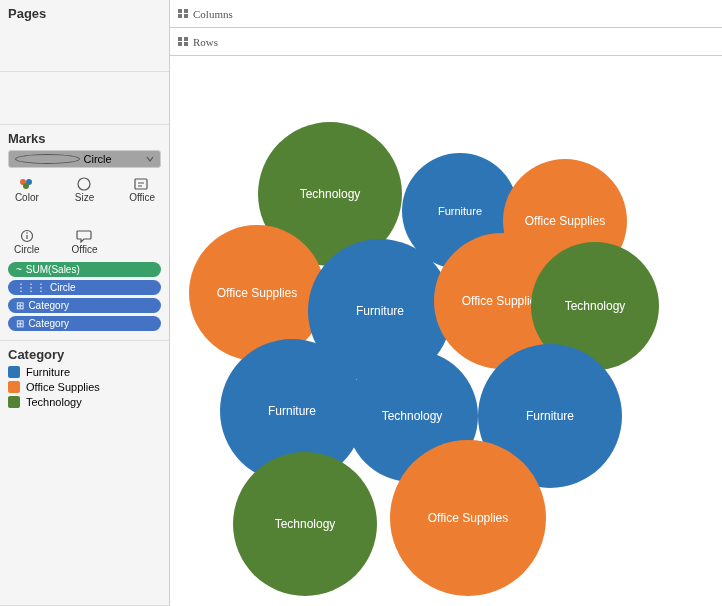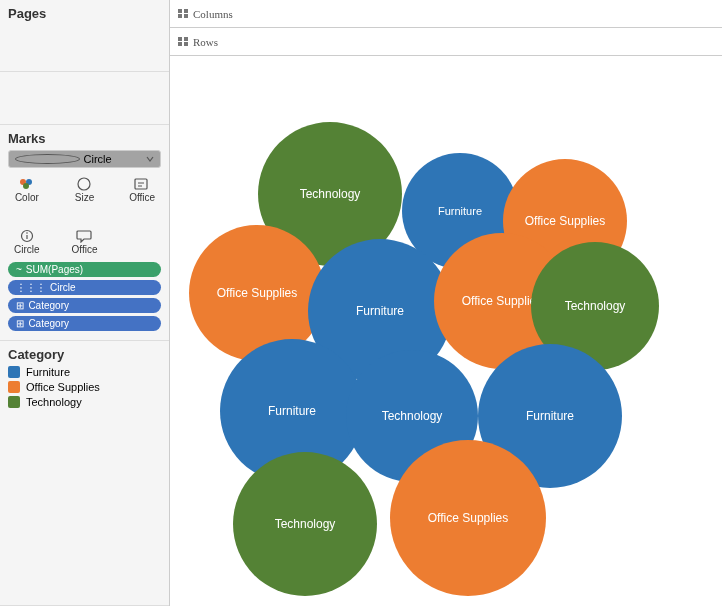--- a/index.html
+++ b/index.html
@@ -246,21 +246,21 @@
           <svg width="16" height="14" viewBox="0 0 16 14">
               <path d="M2 2 h12 a1 1 0 0 1 1 1 v6 a1 1 0 0 1 -1 1 h-6 l-3 3 v-3 h-3 a1 1 0 0 1 -1 -1 v-6 a1 1 0 0 1 1 -1 z" fill="none" stroke="#555" stroke-width="1.2"></path>
             </svg>
         </div>
         <span>Office</span>
       </button>
     </div>
 
     <div class="pill pill-green">
       <span class="pill-icon">~</span>
-      <span>SUM(Pages)</span>
+      <span>SUM(Sales)</span>
     </div>
     <div class="pill pill-blue">
       <span class="pill-icon">⋮⋮⋮</span>
       <span>Circle</span>
     </div>
     <div class="pill pill-blue">
       <span class="pill-icon">⊞</span>
       <span>Category</span>
     </div>
     <div class="pill pill-blue">

